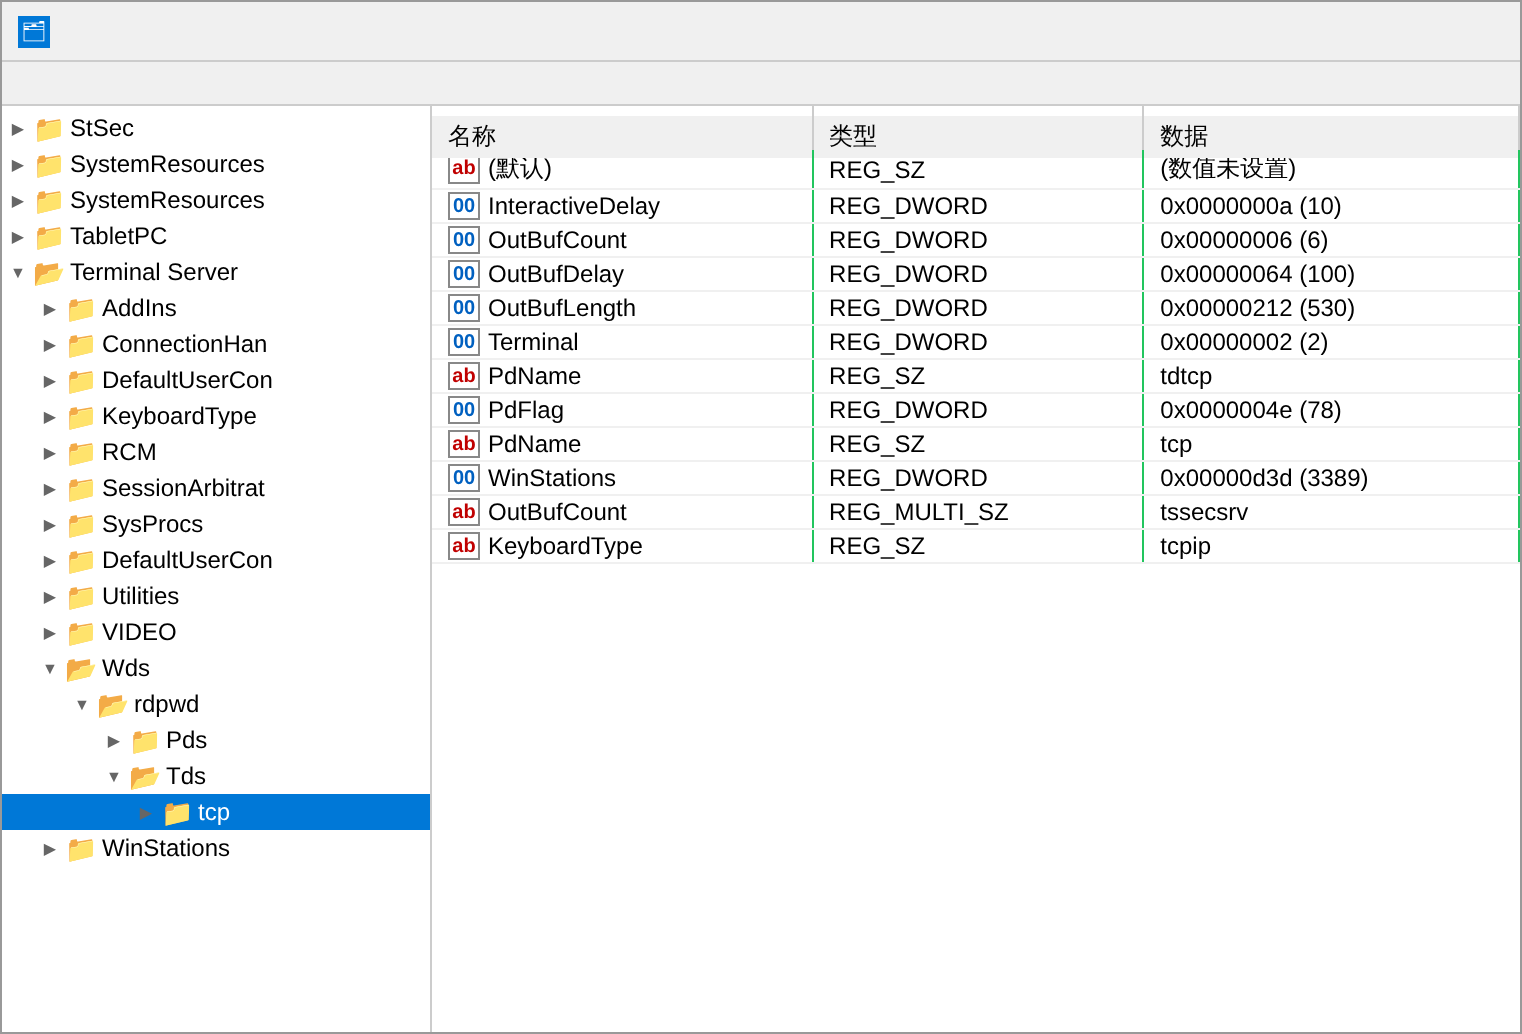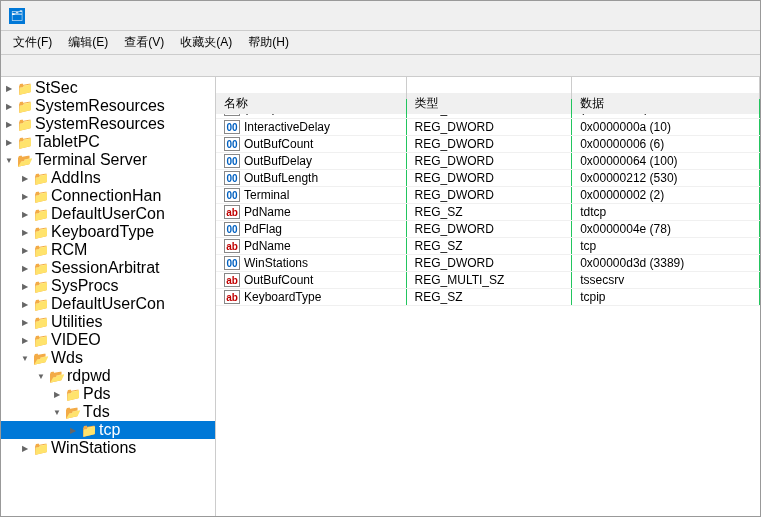--- a/index.html
+++ b/index.html
@@ -143,21 +143,21 @@
       width: 16px;
       height: 14px;
       margin-right: 2px;
       flex-shrink: 0;
       display: inline-flex;
       align-items: center;
       justify-content: center;
     }
     .folder-closed { color: #e8a000; font-size: 13px; }
     .folder-open { color: #e8a000; font-size: 13px; }
-    .tree-label { font-size: 16px; }
+    .tree-label { font-size: 12px; }
 
     
     .right-panel {
       flex: 1;
       overflow: auto;
       background: #fff;
     }
 
     .reg-table {
       width: 100%;
@@ -165,21 +165,21 @@
     }
     .reg-table th {
       background: #f0f0f0;
       border-bottom: 1px solid #ccc;
       border-right: 1px solid #ccc;
       text-align: left;
       padding: 2px 8px;
       font-weight: normal;
       font-size: 12px;
       position: sticky;
-      top: 16px;
+      top: 5px;
       z-index: 10;
       cursor: pointer;
     }
     .reg-table td {
       padding: 1px 8px;
       border-bottom: 1px solid #f0f0f0;
       border-right: 1px solid #22c55e;
       font-size: 12px;
       white-space: nowrap;
       cursor: default;
@@ -220,27 +220,20 @@
   <div class="title-bar">
     <div class="title-bar-icon">🗂</div>
     <span class="title-bar-text"></span>
     <div class="title-bar-buttons">
       <button class="title-btn"></button>
       <button class="title-btn"></button>
       <button class="title-btn close"></button>
     </div>
   </div>
 
-  <div class="menu-bar">
-  <div class="menu-item">文件(F)</div>
-      <div class="menu-item">编辑(E)</div>
-      <div class="menu-item">查看(V)</div>
-      <div class="menu-item">收藏夹(A)</div>
-      <div class="menu-item">帮助(H)</div>
-    </div>
 
   <div class="address-bar">
     <span></span>
   </div>
 
   <div class="main-content">
 
     <div class="tree-panel">
     <div class="tree-item">
           <span class="tree-toggle" style="font-size: 8px;">▶</span>

